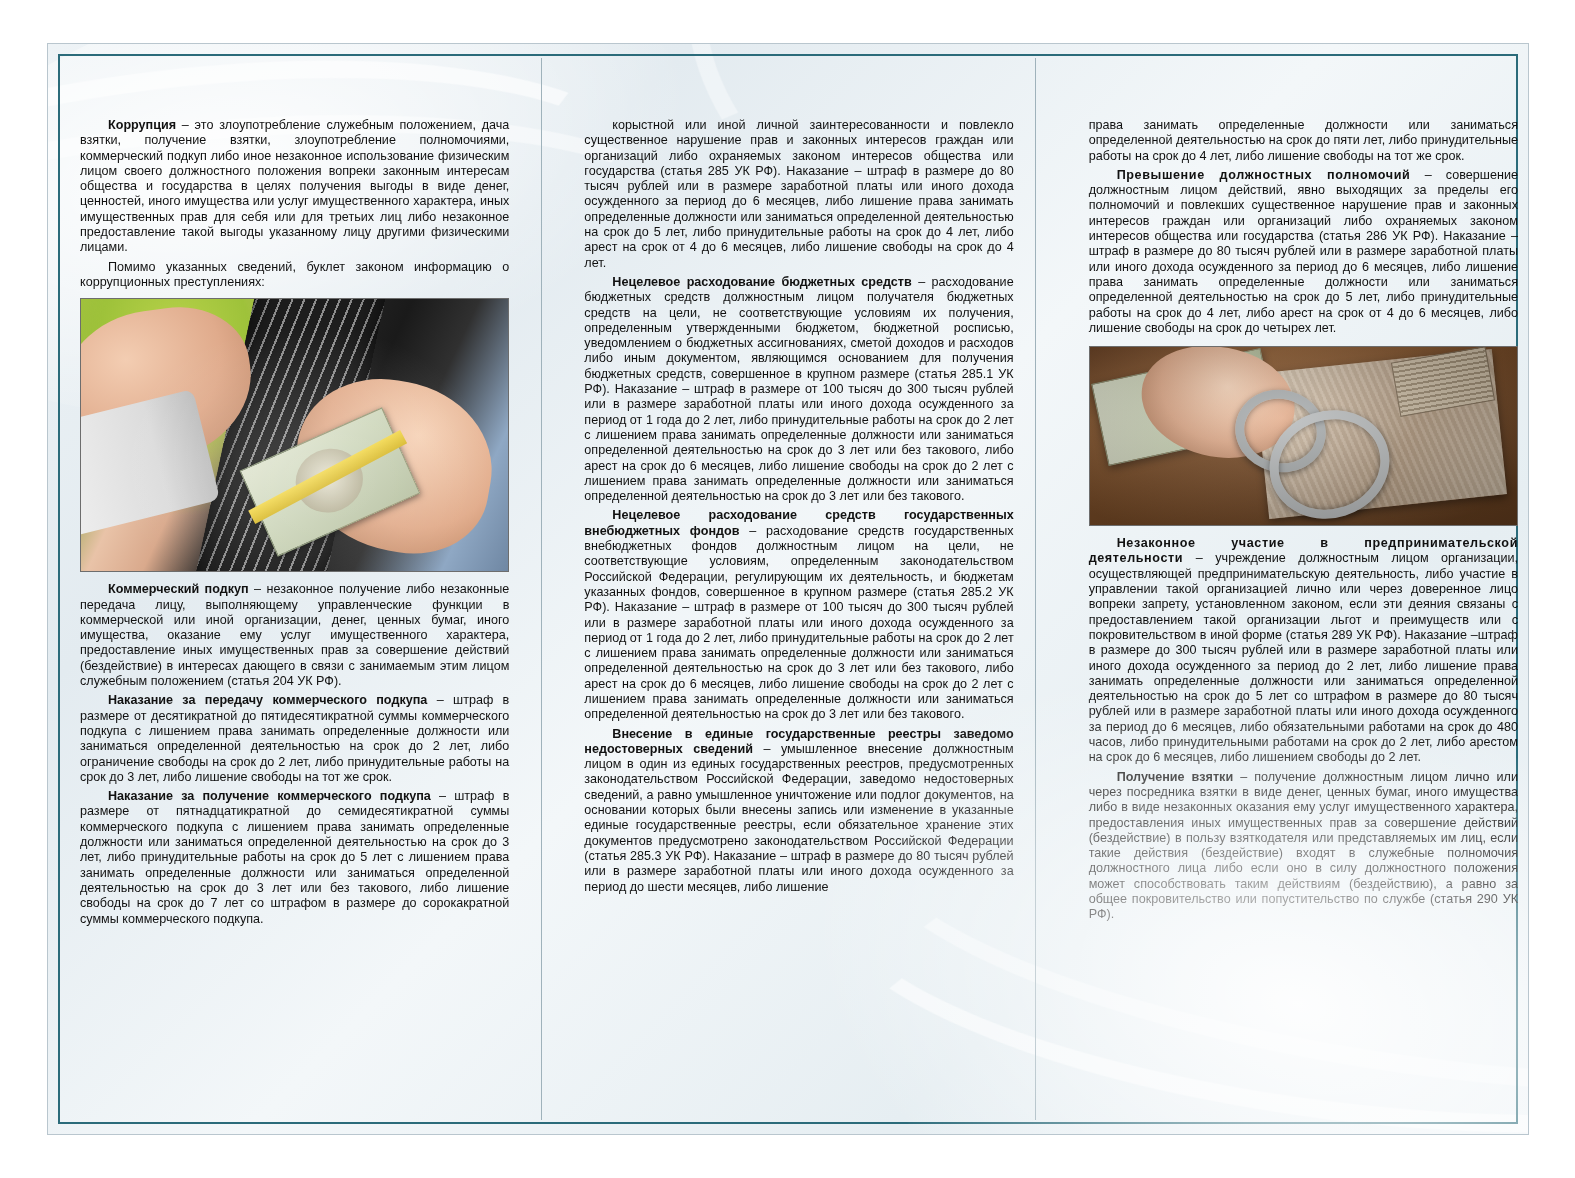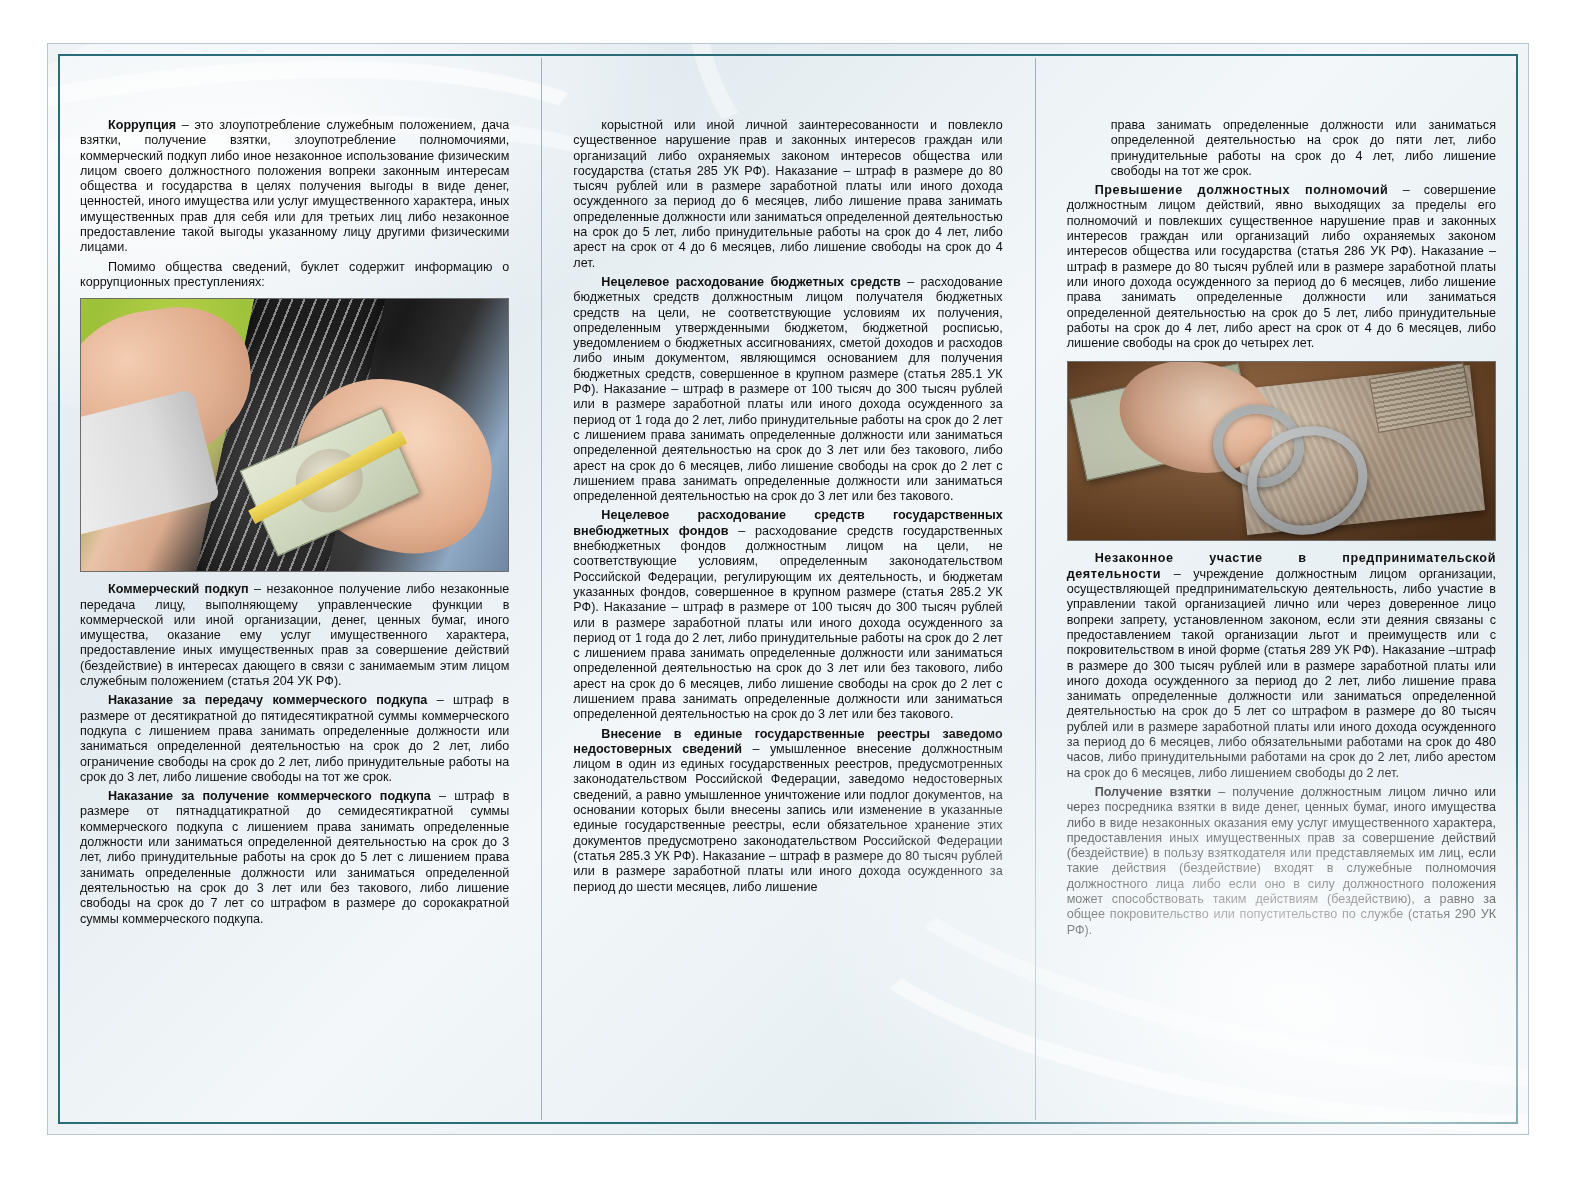--- a/index.html
+++ b/index.html
@@ -73,20 +73,21 @@
     bottom: 10px;
     border: 2px solid #2b6b7a;
     pointer-events: none;
   }
 
   
   #columns {
     position: absolute;
     left: 0; top: 0; right: 0; bottom: 0;
     display: flex;
+    gap: 11px;
   }
   .column {
     position: relative;
     flex: 0 0 33.3333%;
     padding: 74px 32px 40px 32px;
     box-sizing: border-box;
   }
   .col-fold {
     position: absolute;
     top: 14px;
@@ -100,21 +101,21 @@
   
   p.para {
     margin: 0 0 4px 0;
     font-size: 12.6px;
     line-height: 15.3px;
     color: #111111;
     text-align: justify;
     text-indent: 28px;
     hyphens: auto;
   }
-  p.para.noindent { text-indent: 0; margin-left: 44px; }
+  p.para.noindent { text-indent: 0; }
   .term {
     font-weight: bold;
   }
   .term.spaced {
     letter-spacing: 0.6px;
   }
 
   
   .photo {
     position: relative;
@@ -285,21 +286,21 @@
 
   <div id="columns">
 
     <div class="column">
 
       <p class="para">
         <span class="term">Коррупция</span><span> – это злоупотребление служебным положением, дача взятки, получение взятки, злоупотребление полномочиями, коммерческий подкуп либо иное незаконное использование физическим лицом своего должностного положения вопреки законным интересам общества и государства в целях получения выгоды в виде денег, ценностей, иного имущества или услуг имущественного характера, иных имущественных прав для себя или для третьих лиц либо незаконное предоставление такой выгоды указанному лицу другими физическими лицами.</span>
       </p>
 
       <p class="para">
-        <span>Помимо общества сведений, буклет содержит информацию о коррупционных преступлениях:</span>
+        <span>Помимо указанных сведений, буклет законом информацию о коррупционных преступлениях:</span>
       </p>
 
       <div class="photo bribe-photo">
         <div class="tie"></div>
         <div class="hand-left"></div>
         <div class="sleeve"></div>
         <div class="hand-right"></div>
         <div class="money">
           <div class="face"></div>
           <div class="band"></div>

